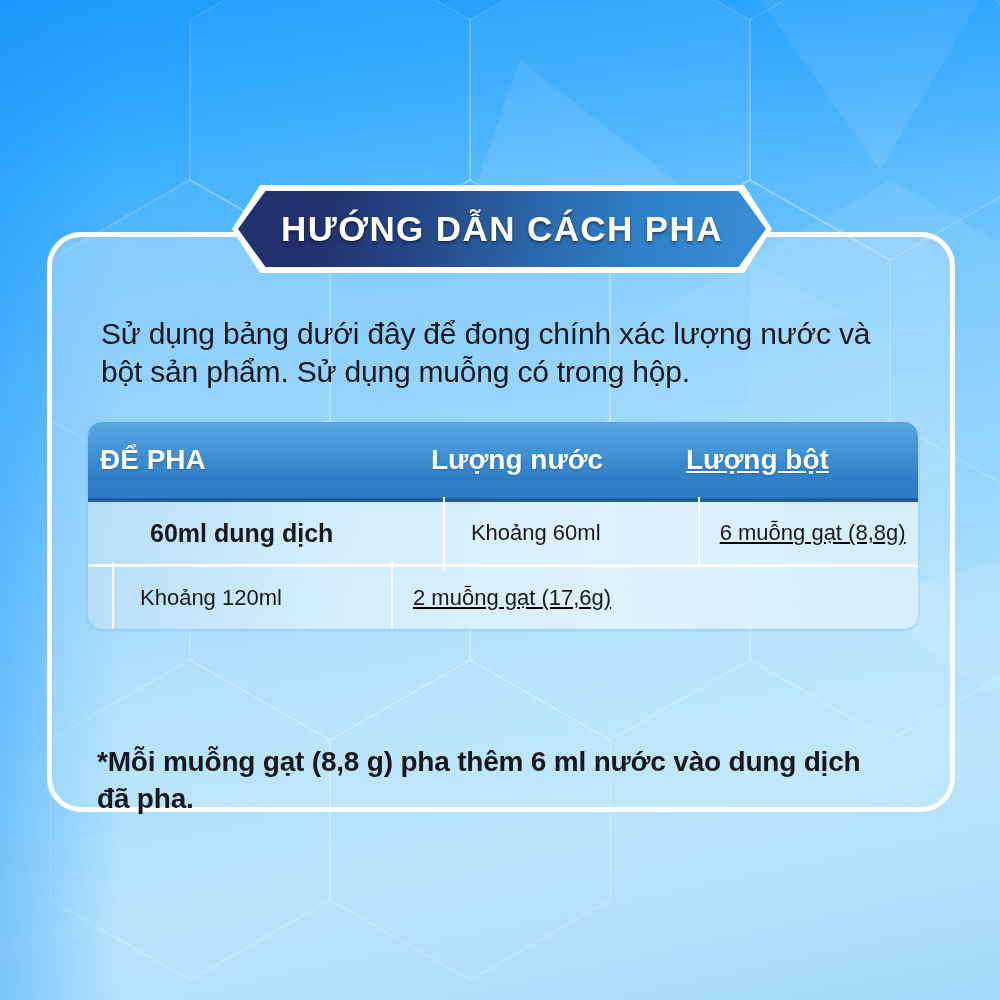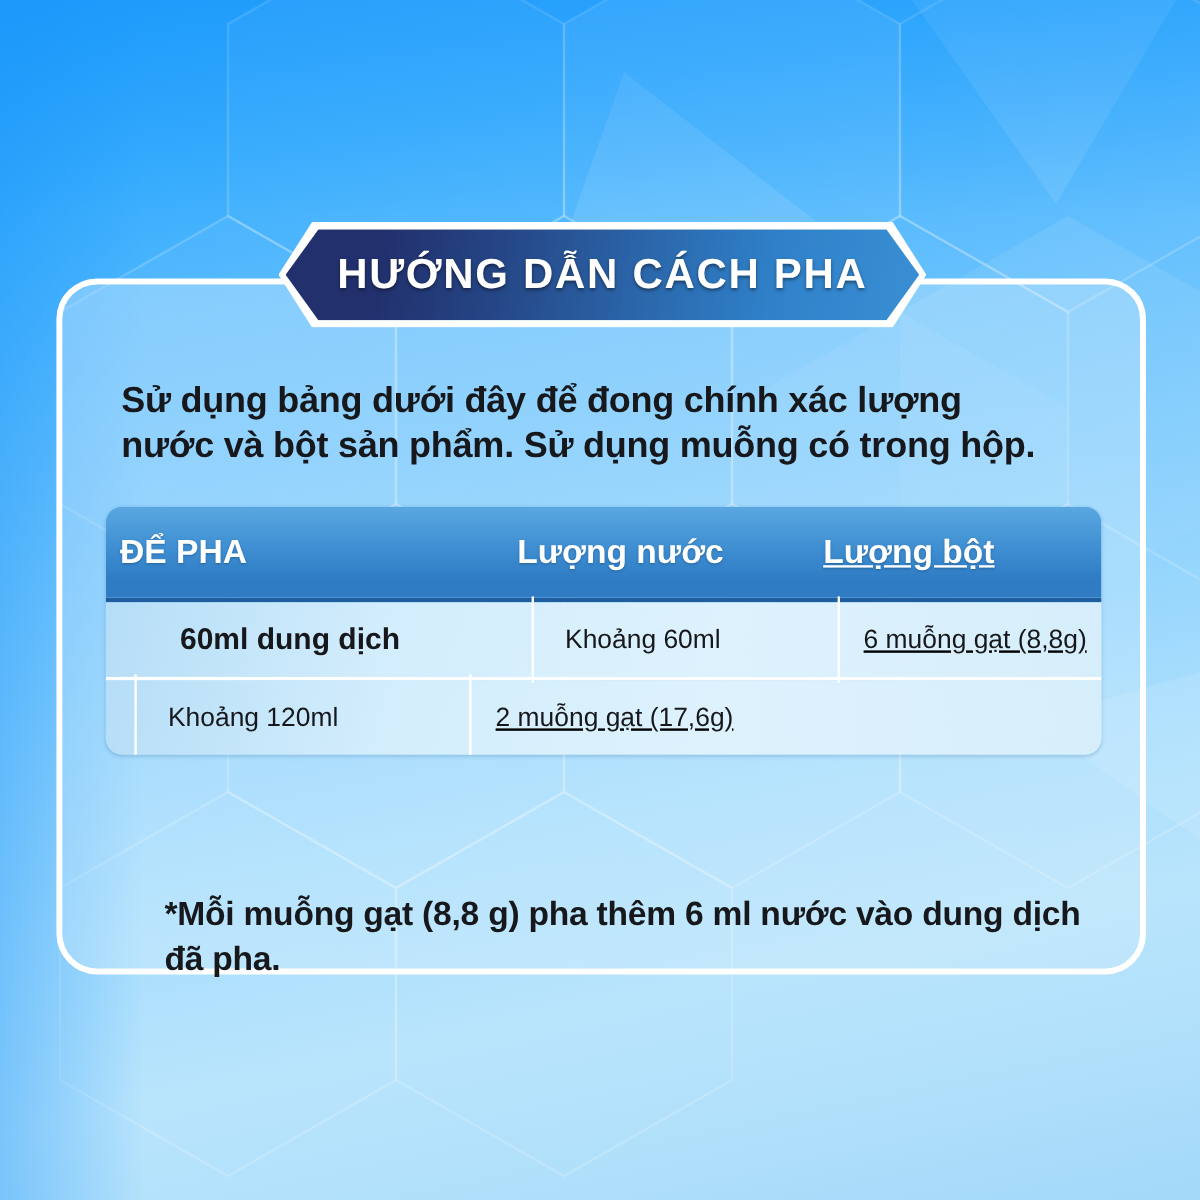--- a/index.html
+++ b/index.html
@@ -108,21 +108,21 @@
   }
 
   
   #intro {
     position: absolute;
     left: 101px;
     top: 285px;
     width: 770px;
     font-size: 30px;
     line-height: 38px;
-    font-weight: bold;
+    font-weight: normal;
     color: #16181c;
     letter-spacing: -.2px;
   }
 
   
   #mix-table {
     position: absolute;
     left: 88px;
     top: 422px;
     width: 830px;
@@ -189,21 +189,20 @@
   #footnote {
     position: absolute;
     left: 97px;
     top: 715px;
     width: 790px;
     font-size: 28px;
     line-height: 37px;
     font-weight: bold;
     color: #16181c;
     letter-spacing: -.2px;
-    margin-left: 40px;
   }
 </style>
 </head>
 <body>
 
 <div id="stage">
 
   <div class="facets">
     <svg viewBox="0 0 1000 1000" xmlns="http://www.w3.org/2000/svg">
       <defs>

